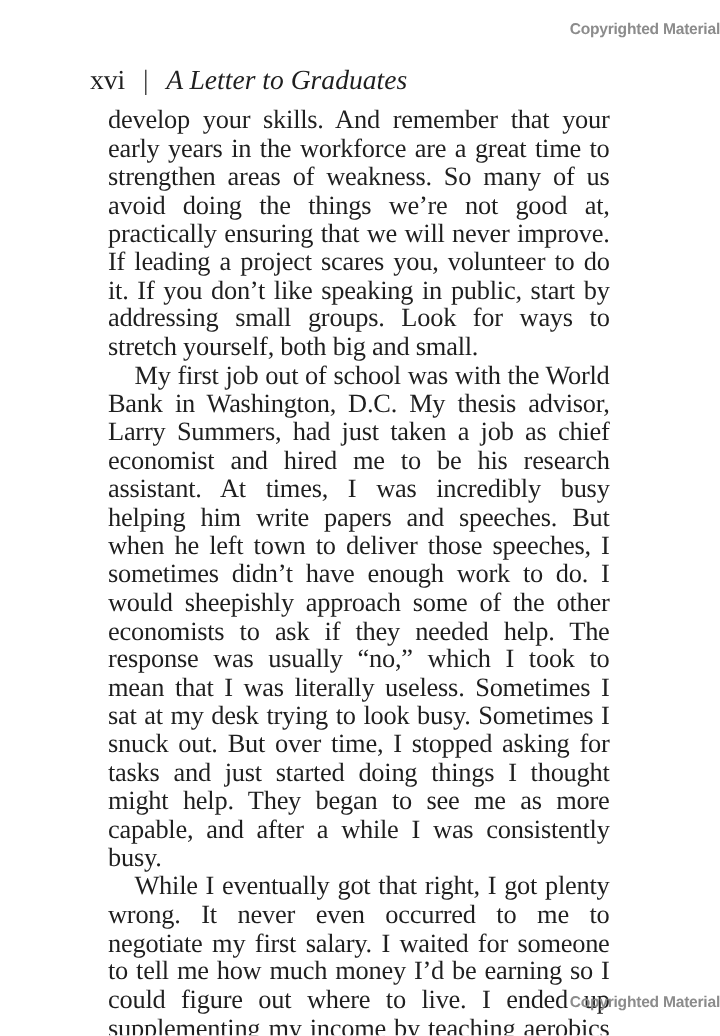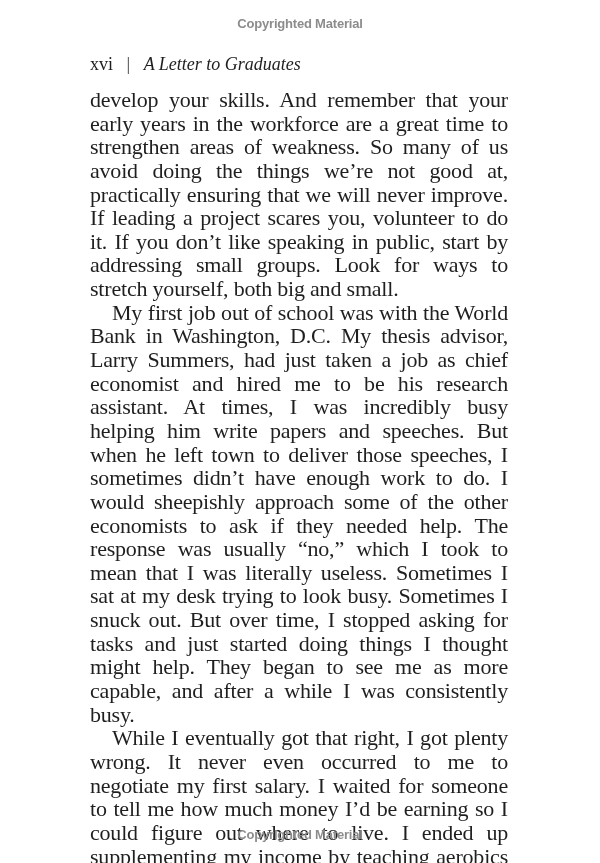--- a/index.html
+++ b/index.html
@@ -12,34 +12,34 @@
     width: 600px;
     height: 863px;
     background: #ffffff;
     font-family: "Liberation Serif", serif;
     overflow: hidden;
   }
   .notice {
     position: absolute;
     left: 0;
     width: 600px;
-    text-align: center;
+    text-align: right;
     font-family: "Liberation Sans", sans-serif;
     font-weight: bold;
     font-size: 13px;
     letter-spacing: -0.2px;
     color: #8c8c8c;
   }
   .notice-top { top: 16px; }
   .notice-bottom { top: 827px; }
   .running-header {
     position: absolute;
-    left: 90px;
+    left: 75px;
     top: 54px;
-    font-size: 18px;
+    font-size: 23px;
     color: #1f1f1f;
     white-space: nowrap;
   }
   .running-header .folio {
     font-style: normal;
   }
   .running-header .sep {
     margin: 0 9px;
     color: #3a3a3a;
     font-weight: normal;

